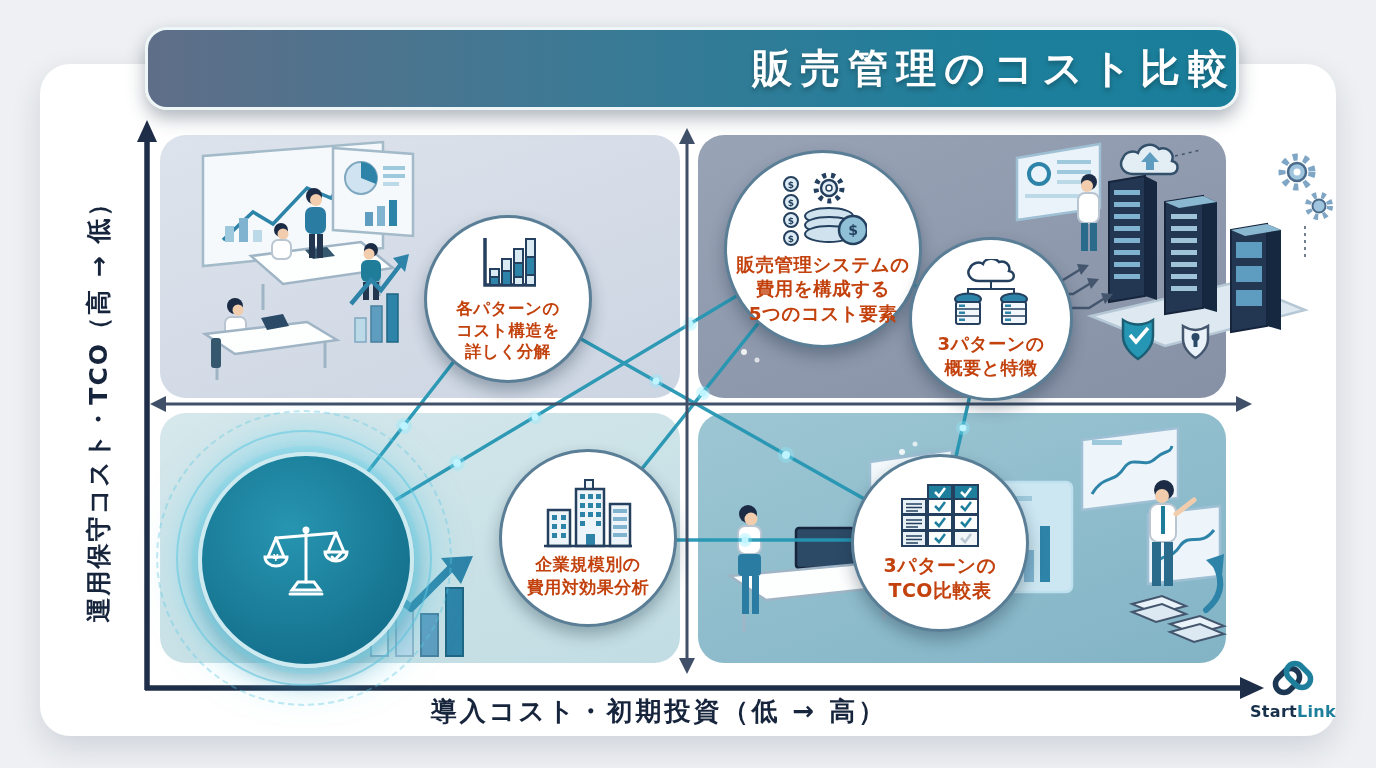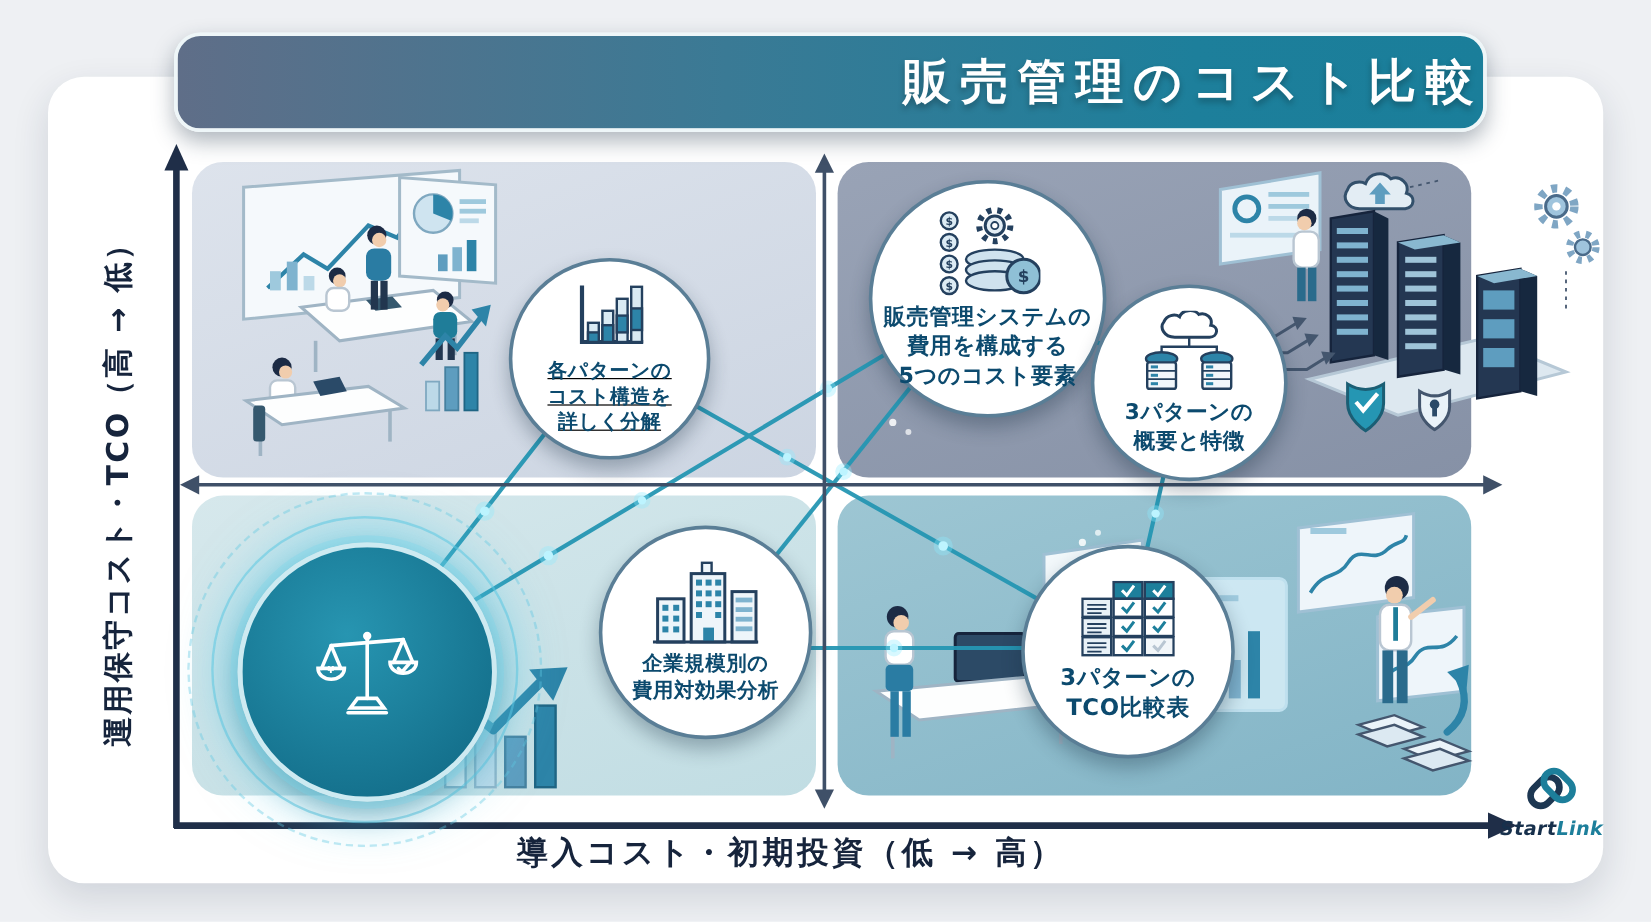--- a/index.html
+++ b/index.html
@@ -25,37 +25,37 @@
     background:linear-gradient(160deg,#9dc6d3,#82b4c6);}
   .illus{position:absolute;z-index:2;overflow:visible;}
   #wires{position:absolute;left:0;top:0;z-index:3;pointer-events:none;}
   .ylabel{position:absolute;top:406px;left:98px;transform:translate(-50%,-50%) rotate(-90deg);
     font-size:25px;font-weight:bold;color:#16243c;letter-spacing:2px;white-space:nowrap;z-index:5;}
   .xlabel{position:absolute;top:711px;left:659px;transform:translate(-50%,-50%);
     font-size:26px;font-weight:bold;color:#16243c;letter-spacing:3px;white-space:nowrap;z-index:5;}
   .node{position:absolute;border-radius:50%;background:#ffffff;border:3px solid #5a7e96;
     box-shadow:0 8px 16px rgba(20,40,60,.32);display:flex;flex-direction:column;
     align-items:center;justify-content:center;gap:5px;z-index:4;text-align:center;}
-  .node-label{font-weight:bold;color:#0c4a6e;text-align:center;white-space:pre-line;
+  .node-label{font-weight:bold;color:#c2410c;text-align:center;white-space:pre-line;
     line-height:1.3;letter-spacing:.5px;}
-  .n1{left:424px;top:215px;width:162px;height:162px;text-decoration:underline;} .n1 .node-label{font-size:16.5px;}
+  .n1{left:424px;top:215px;width:162px;height:162px;} .n1 .node-label{font-size:16.5px;}
   .n2{left:724px;top:150px;width:192px;height:192px;} .n2 .node-label{font-size:18.5px;}
   .n3{left:909px;top:237px;width:158px;height:158px;} .n3 .node-label{font-size:18px;}
   .n4{left:198px;top:452px;width:208px;height:208px;
     background:radial-gradient(circle at 42% 35%,#2795b1,#14708c 78%);
     border:4px solid #cdeaf1;
     box-shadow:0 0 0 6px rgba(120,215,235,.30),0 0 42px 12px rgba(80,200,230,.55),0 10px 20px rgba(10,40,60,.35);}
   .n4 .node-label{color:#ffffff;font-size:19px;}
-  .n5{left:499px;top:438px;width:172px;height:172px;} .n5 .node-label{font-size:17px;}
+  .n5{left:499px;top:449px;width:172px;height:172px;} .n5 .node-label{font-size:17px;}
   .n6{left:851px;top:454px;width:172px;height:172px;} .n6 .node-label{font-size:19px;}
   .ring{position:absolute;border-radius:50%;z-index:3;pointer-events:none;}
   .ring1{left:176px;top:430px;width:252px;height:252px;border:2.5px solid rgba(95,200,226,.55);}
   .ring2{left:156px;top:410px;width:292px;height:292px;border:2.5px dashed rgba(95,200,226,.38);}
-  .logo{position:absolute;left:1243px;top:634px;width:100px;display:flex;flex-direction:column;
-    align-items:center;z-index:6;font-style:italic;}
+  .logo{position:absolute;left:1243px;top:655px;width:100px;display:flex;flex-direction:column;
+    align-items:center;z-index:6;}
   .logo-text{font-size:16px;font-weight:bold;letter-spacing:.3px;margin-top:1px;}
   .logo-start{color:#17304c;} .logo-link{color:#1d7f9b;}
 </style>
 </head>
 <body>
 
 <div id="canvas">
 
   <div class="abs card"></div>
 

